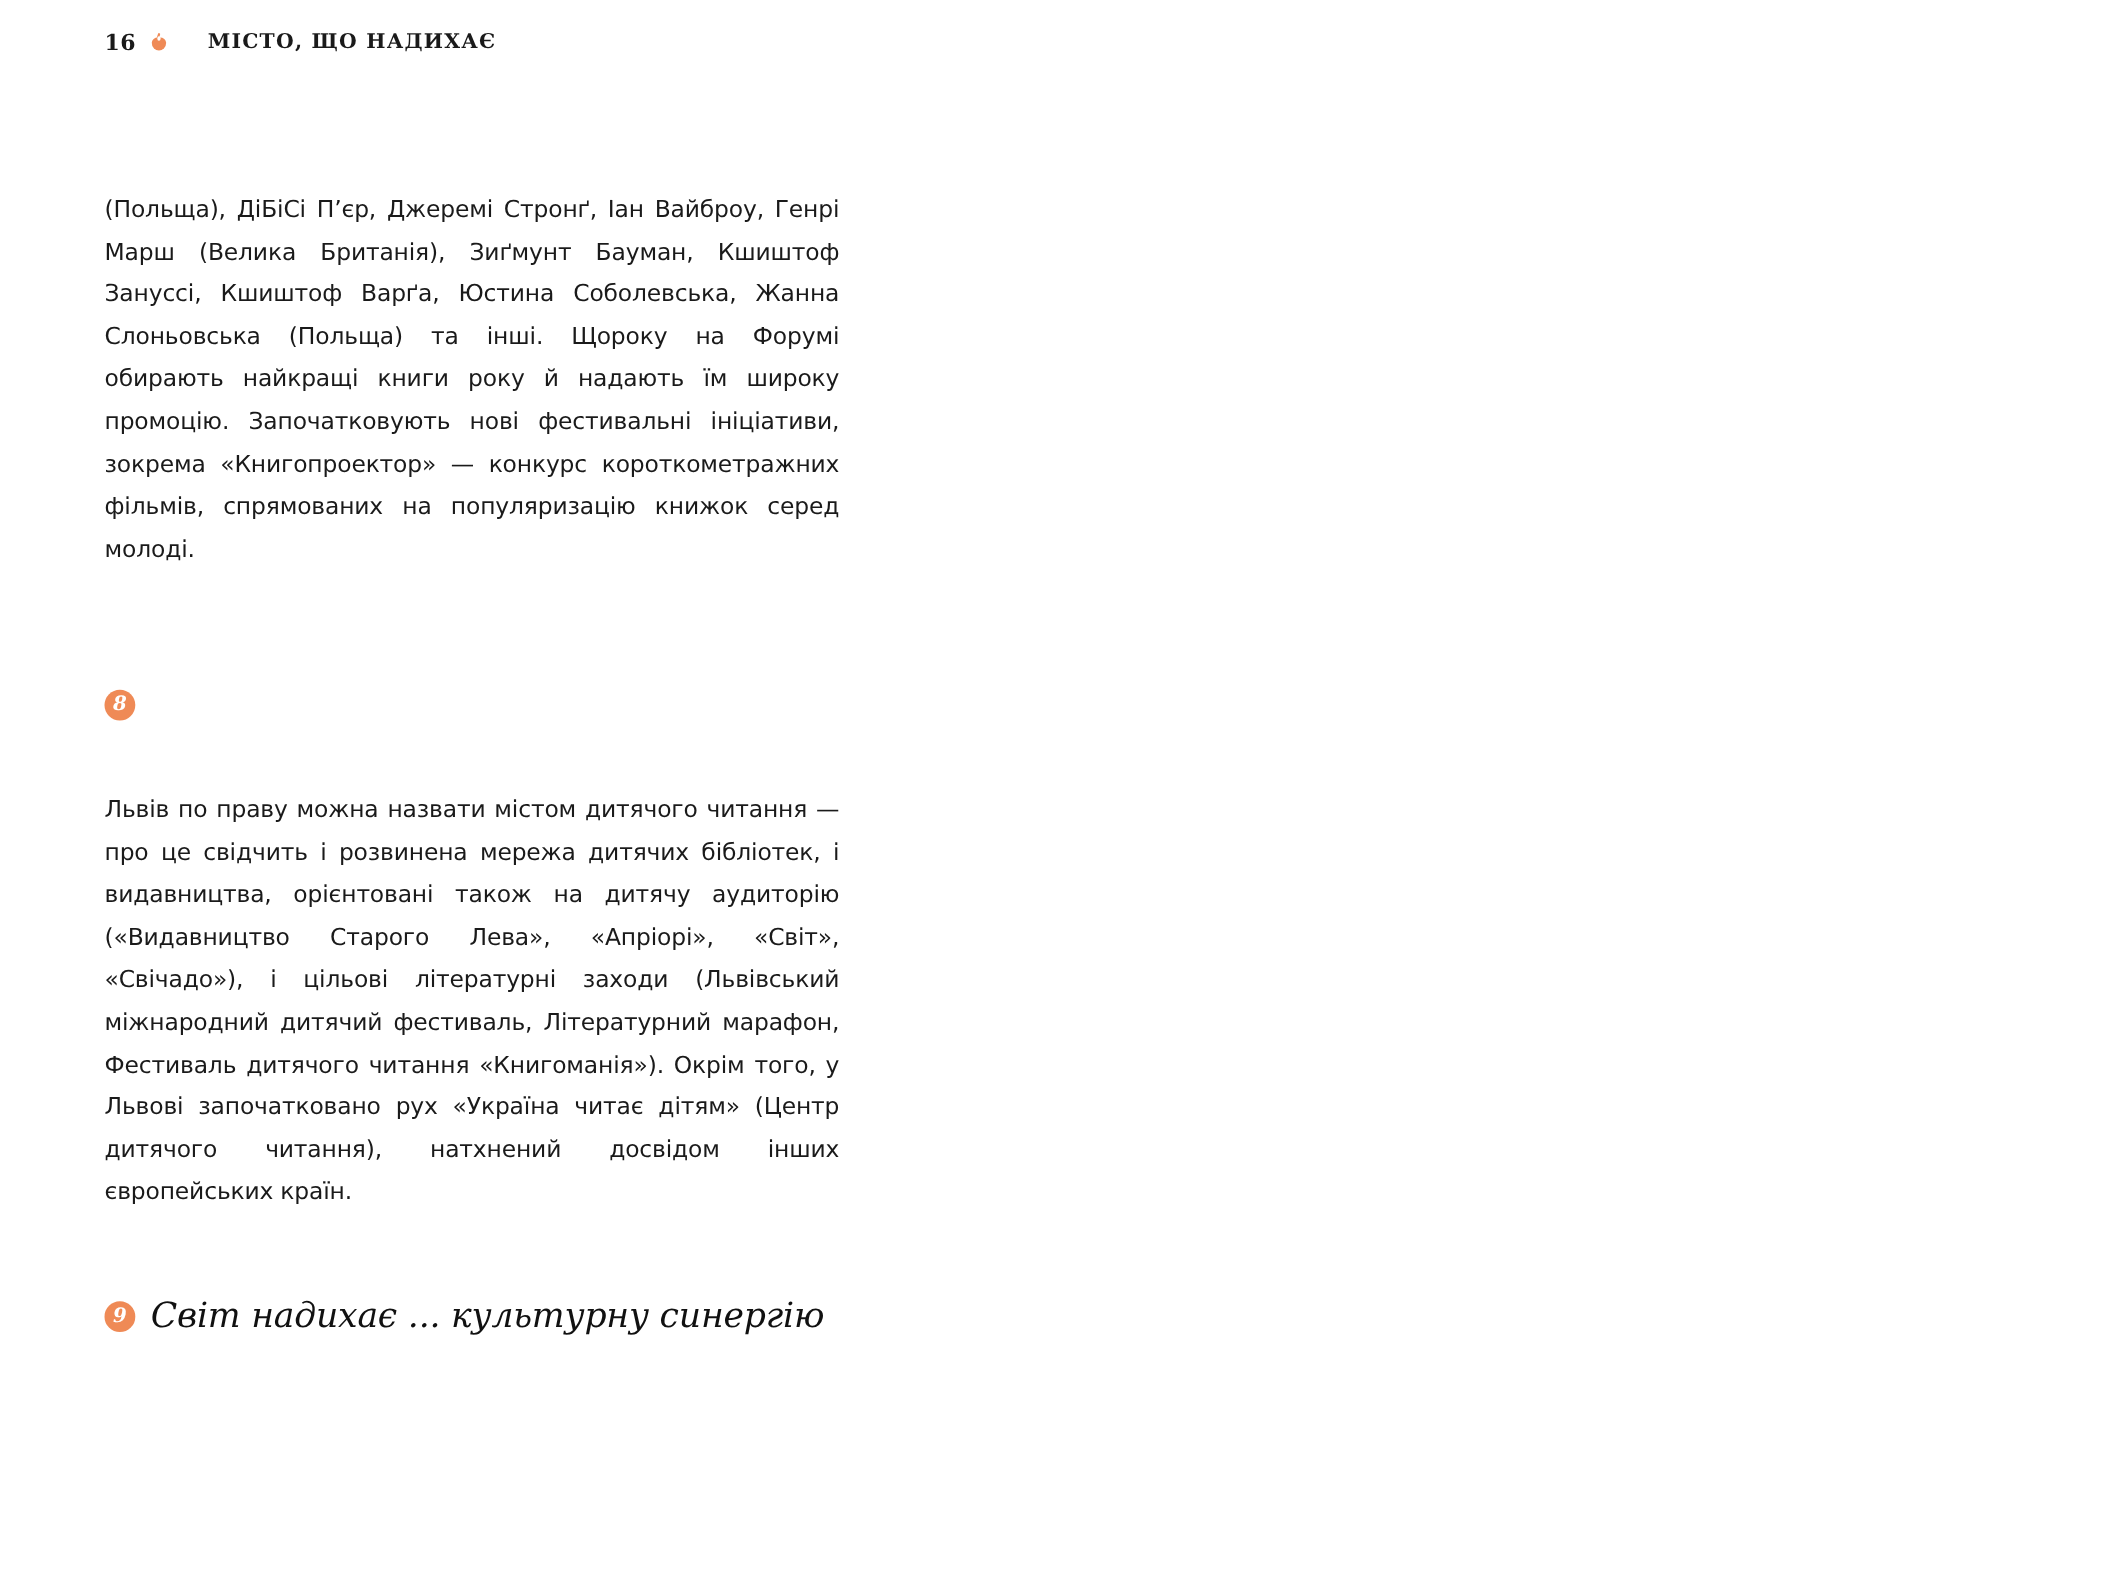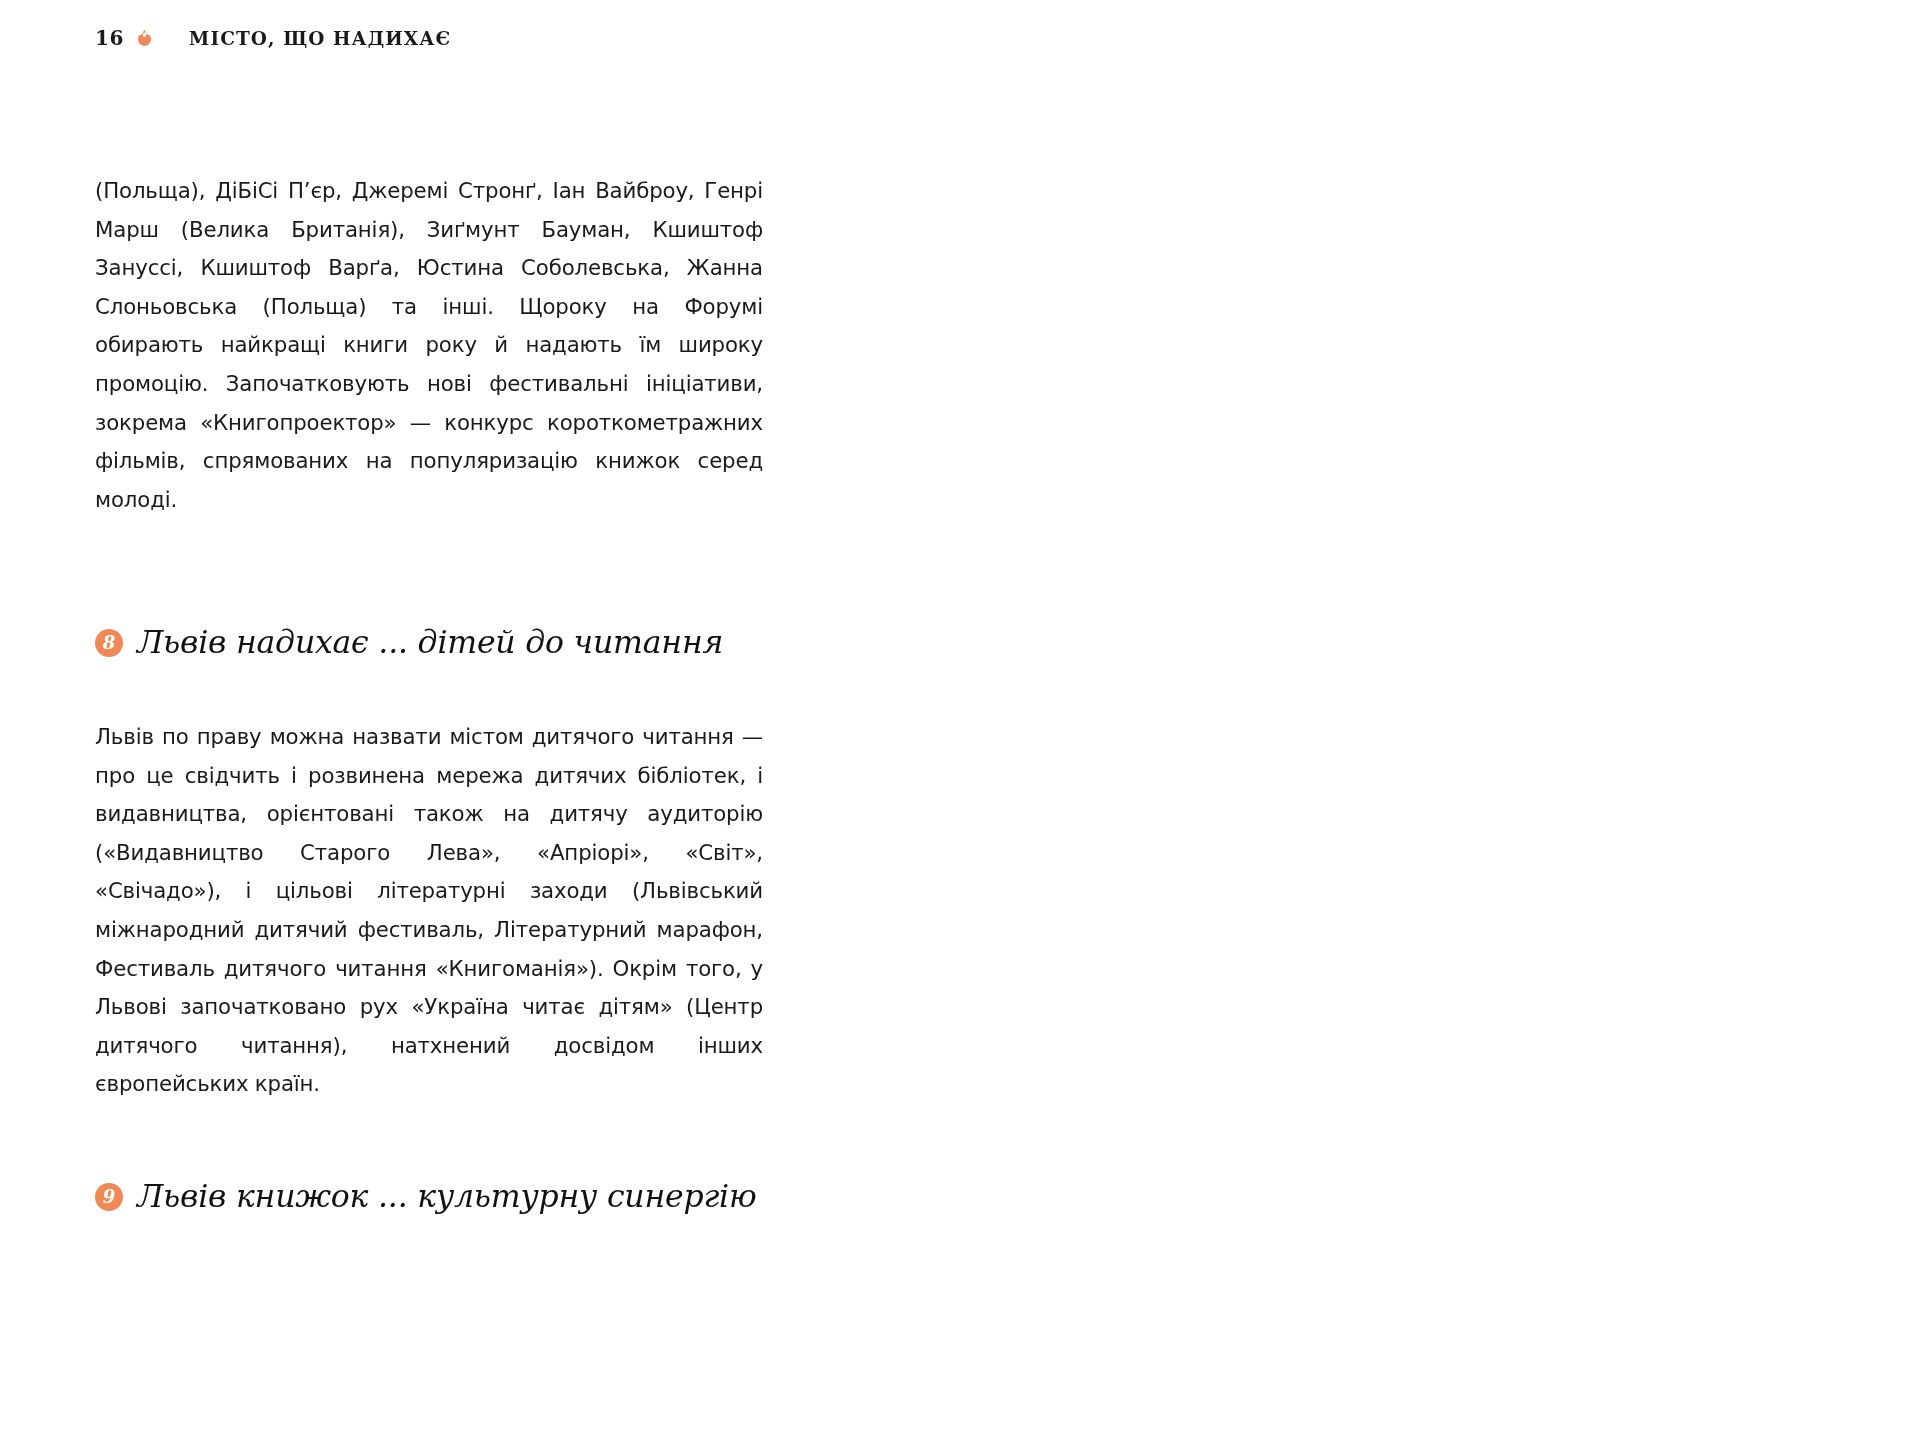--- a/index.html
+++ b/index.html
@@ -187,36 +187,35 @@
       <p class="body">(Польща), ДіБіСі П’єр, Джеремі Стронґ, Іан Вайброу, Генрі Марш (Велика Британія), Зиґмунт Бауман, Кшиштоф Зануссі, Кшиштоф Варґа, Юстина Соболевська, Жанна Слоньовська (Польща) та інші. Щороку на Форумі обирають найкращі кни­ги року й надають їм широку промоцію. Започатковують нові фестивальні ініціативи, зокрема «Книгопроектор» — конкурс короткометражних фільмів, спрямованих на популяризацію книжок серед молоді.</p>
     </div>
 
     <div class="column col-left" id="left-heading-8">
       <div class="section-heading">
         <span class="badge">
           <span class="disc">
               <span>8</span>
             </span>
         </span>
-        <span class="heading-text">Львів надихає ... дітей до читання</span>
       </div>
     </div>
 
     <div class="column col-left" id="left-para-8">
       <p class="body">Львів по праву можна назвати містом дитячого читання — про це свідчить і розвинена мережа дитячих бібліотек, і ви­давництва, орієнтовані також на дитячу аудиторію («Видав­ництво Старого Лева», «Апріорі», «Світ», «Свічадо»), і цільові літературні заходи (Львівський міжнародний дитячий фес­тиваль, Літературний марафон, Фестиваль дитячого читан­ня «Книгоманія»). Окрім того, у Львові започатковано рух «Україна читає дітям» (Центр дитячого читання), натхнений досвідом інших європейських країн.</p>
     </div>
 
     <div class="column col-left" id="left-heading-9">
       <div class="section-heading">
         <span class="badge">
           <span class="disc">
               <span>9</span>
             </span>
         </span>
-        <span class="heading-text">Львів книжок ... культурну синергію</span>
+        <span class="heading-text">Світ надихає ... культурну синергію</span>
       </div>
     </div>
 
 
   </div>
 
   <div class="page page-right">
 
     
 

